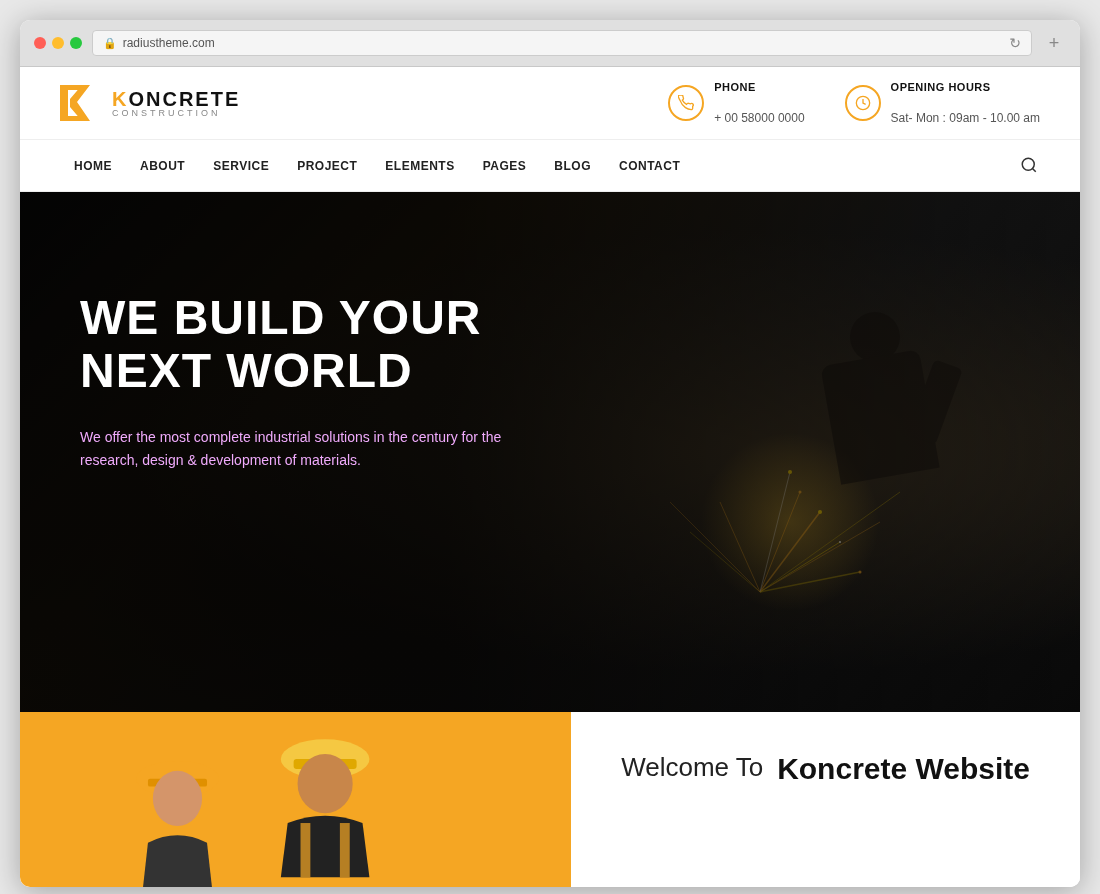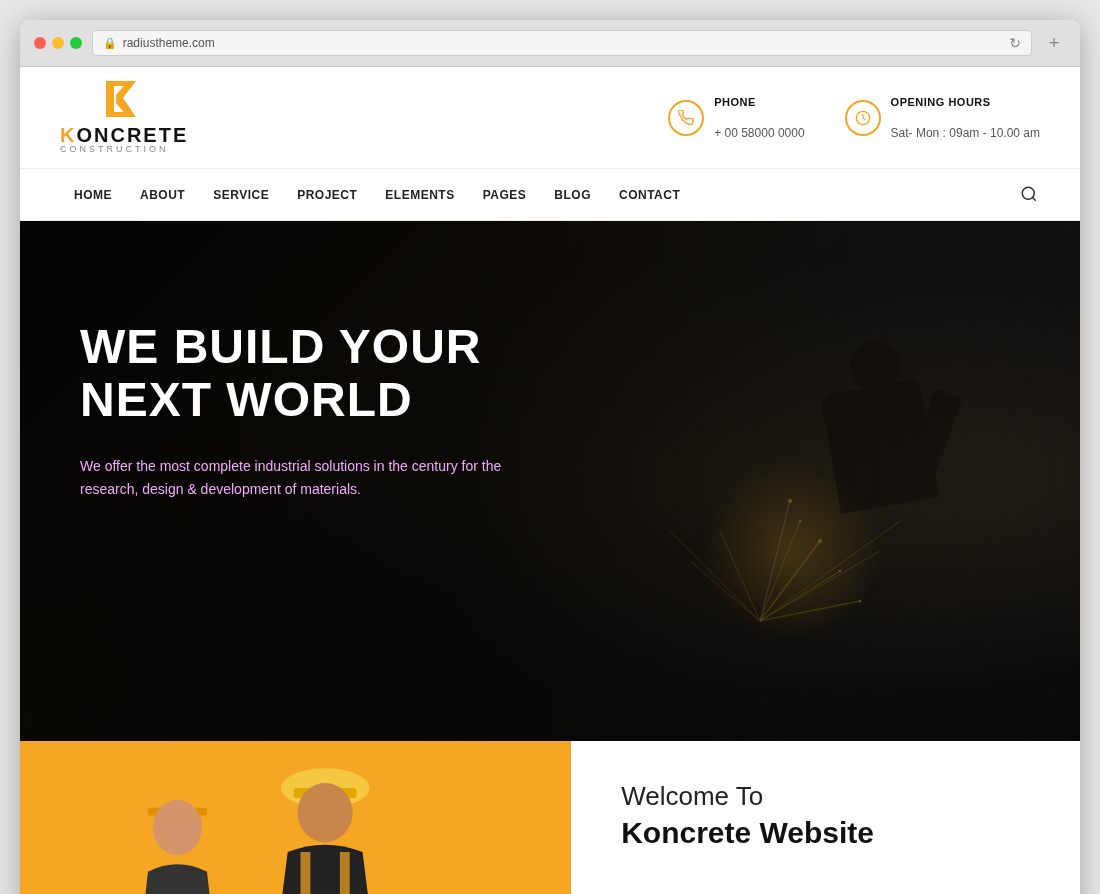--- a/index.html
+++ b/index.html
@@ -77,24 +77,23 @@
       background: #fff;
       padding: 14px 40px;
       display: flex;
       align-items: center;
       border-bottom: 1px solid #eee;
     }
 
     .logo {
       display: flex;
       align-items: center;
-      gap: 8px;
+      gap: 16px;
       text-decoration: none;
       margin-right: auto;
-      flex-direction: column;
     }
     .logo-k {
       width: 36px; height: 36px;
       position: relative;
     }
     .logo-k svg { width: 36px; height: 36px; }
     .logo-text { line-height: 1; }
     .logo-main {
       font-size: 20px;
       font-weight: 900;
@@ -250,22 +249,22 @@
       position: relative;
       overflow: hidden;
       display: flex;
       align-items: flex-end;
       justify-content: center;
     }
     .welcome-text-area {
       width: 48%;
       padding: 40px 50px;
       display: flex;
-      flex-direction: column;
-      justify-content: flex-start;
+      flex-direction: row;
+      justify-content: space-between;
       border-radius: 12px;
     }
     .welcome-heading {
       font-size: 26px;
       font-weight: 400;
       color: #222;
       margin-bottom: 4px;
     }
     .welcome-brand {
       font-size: 30px;

